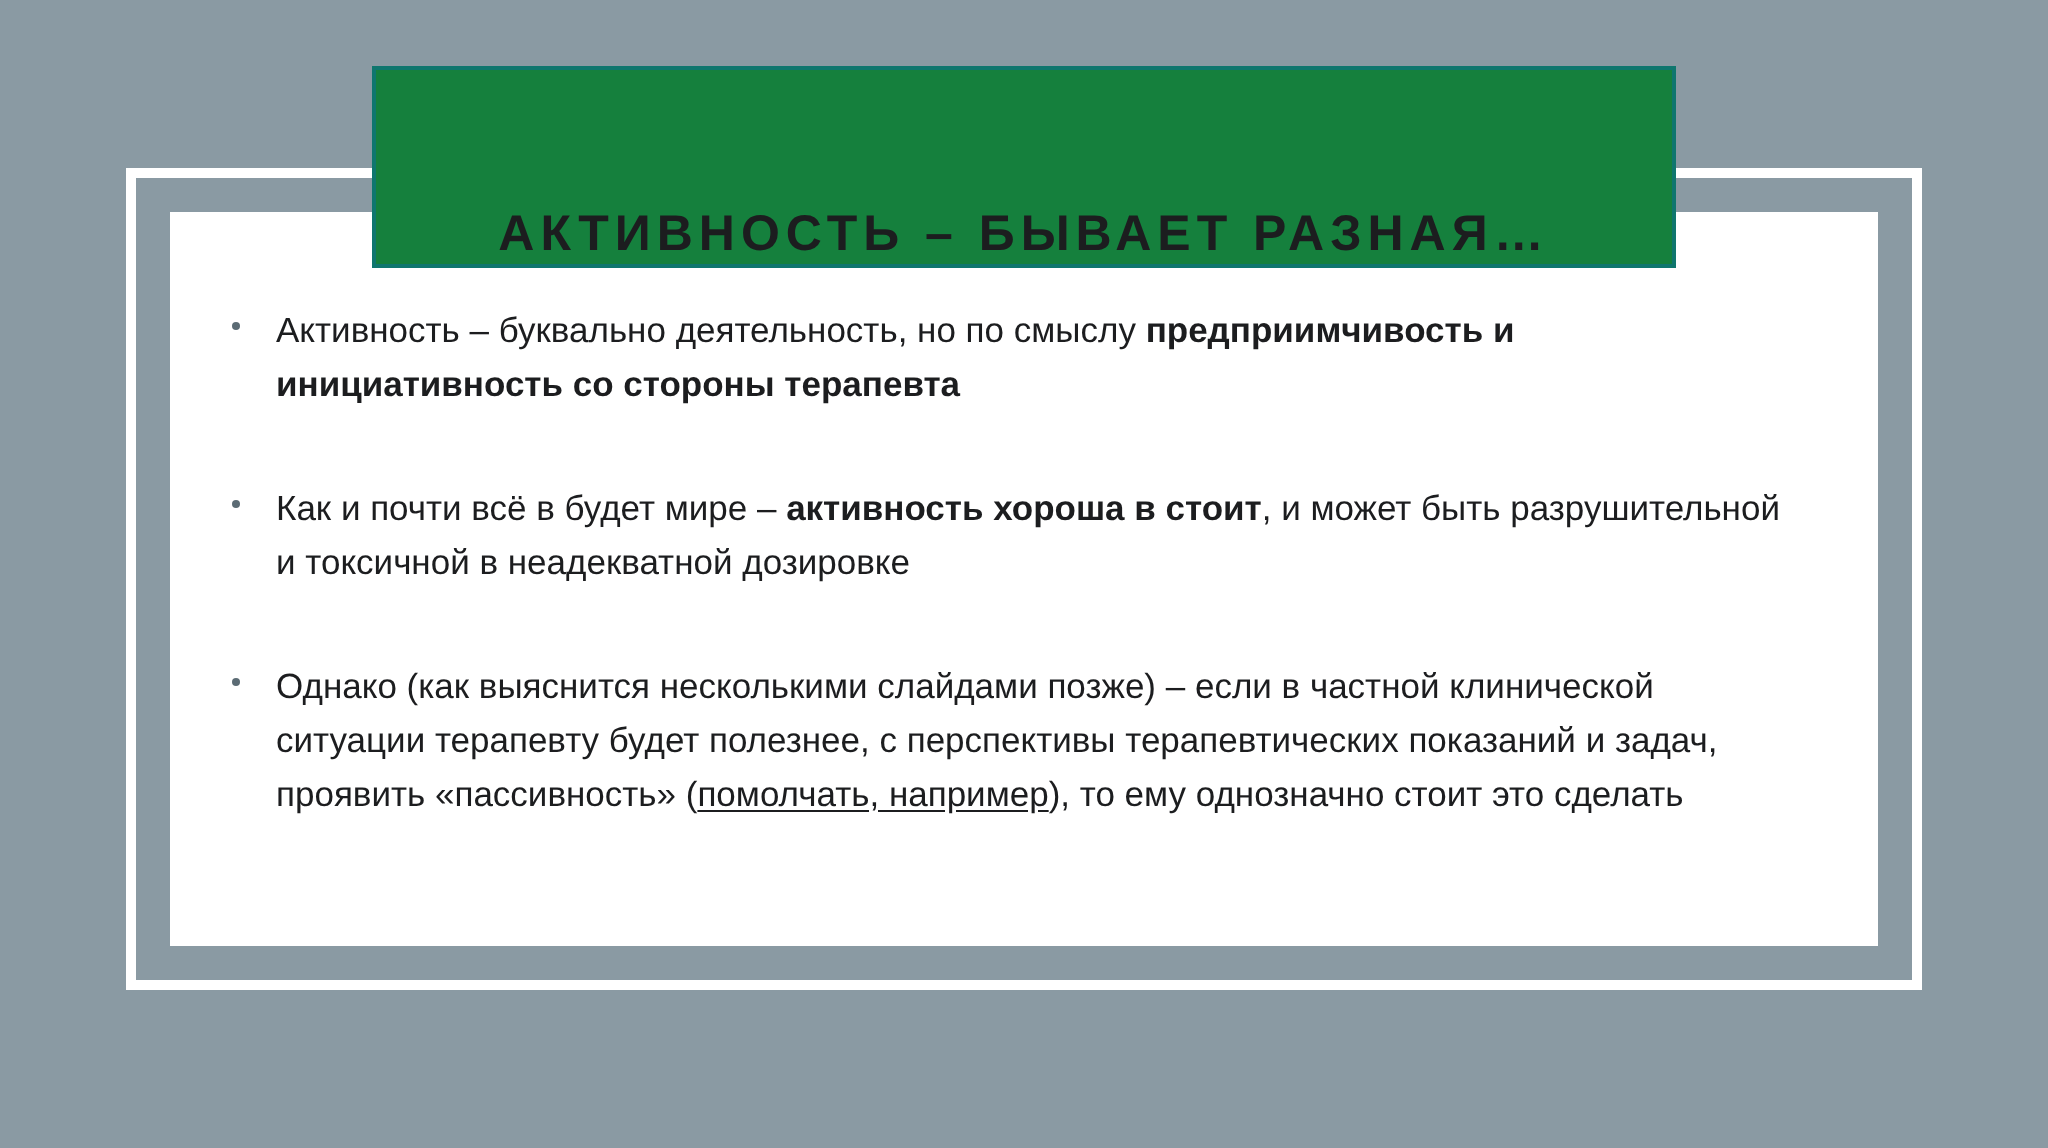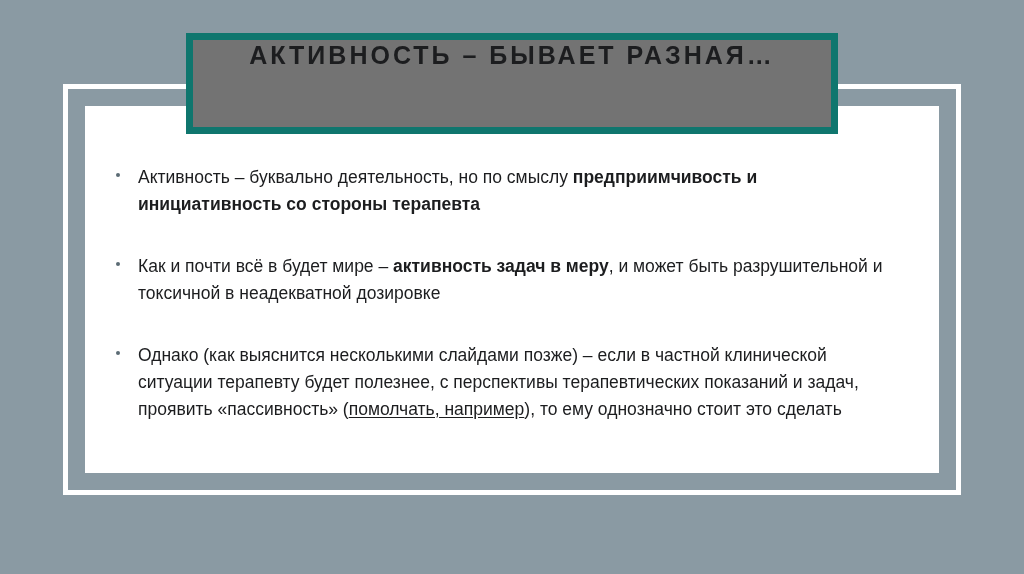--- a/index.html
+++ b/index.html
@@ -39,42 +39,42 @@
     background: #ffffff;
     box-sizing: border-box;
   }
   
   .title-box {
     position: absolute;
     left: 186px;
     top: 33px;
     width: 652px;
     height: 101px;
-    background: #737373;
-    border: 7px solid #0f766e;
+    background: #15803d;
+    border: 2px solid #0f766e;
     box-sizing: border-box;
     display: flex;
-    align-items: flex-start;
+    align-items: flex-end;
     justify-content: center;
     z-index: 5;
   }
   .title-text {
     font-size: 25px;
     font-weight: bold;
     color: #1c1d1f;
     letter-spacing: 3px;
     text-align: center;
     line-height: 1.2;
     white-space: nowrap;
   }
   
   .bullets {
     position: absolute;
     left: 110px;
-    top: 164px;
+    top: 152px;
     width: 800px;
     z-index: 4;
   }
   .bullet {
     position: relative;
     padding-left: 28px;
     margin-bottom: 36px;
     font-size: 17.5px;
     line-height: 1.52;
     color: #1c1d1f;
@@ -108,21 +108,21 @@
     <div class="title-text">АКТИВНОСТЬ – БЫВАЕТ РАЗНАЯ…</div>
   </div>
 
   <div class="bullets">
     <div class="bullet b-1">
       <span class="dot"></span>
       <span><span>Активность – буквально деятельность, но по смыслу </span><b>предприимчивость и инициативность со стороны терапевта</b></span>
     </div>
     <div class="bullet b-2">
       <span class="dot"></span>
-      <span><span>Как и почти всё в будет мире – </span><b>активность задач в меру</b><span>, и может быть разрушительной и токсичной в неадекватной дозировке</span></span>
+      <span><span>Как и почти всё в будет мире – </span><b>активность хороша в стоит</b><span>, и может быть разрушительной и токсичной в неадекватной дозировке</span></span>
     </div>
     <div class="bullet b-3">
       <span class="dot"></span>
       <span><span>Однако (как выяснится несколькими слайдами позже) – если в частной клинической ситуации терапевту будет полезнее, с перспективы терапевтических показаний и задач, проявить «пассивность» (</span><u>помолчать, например</u><span>), то ему однозначно стоит это сделать</span></span>
     </div>
   </div>
 
 </div>
 
 </body></html>

